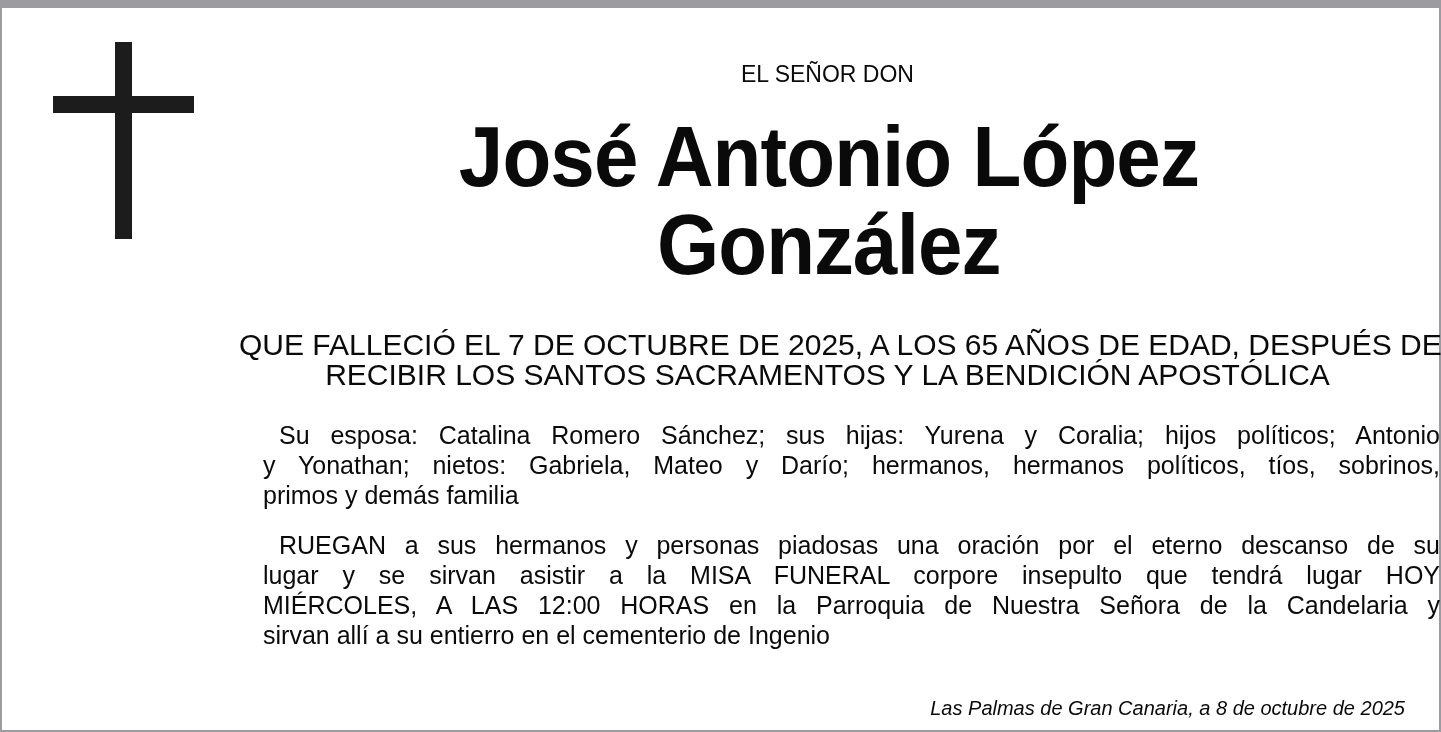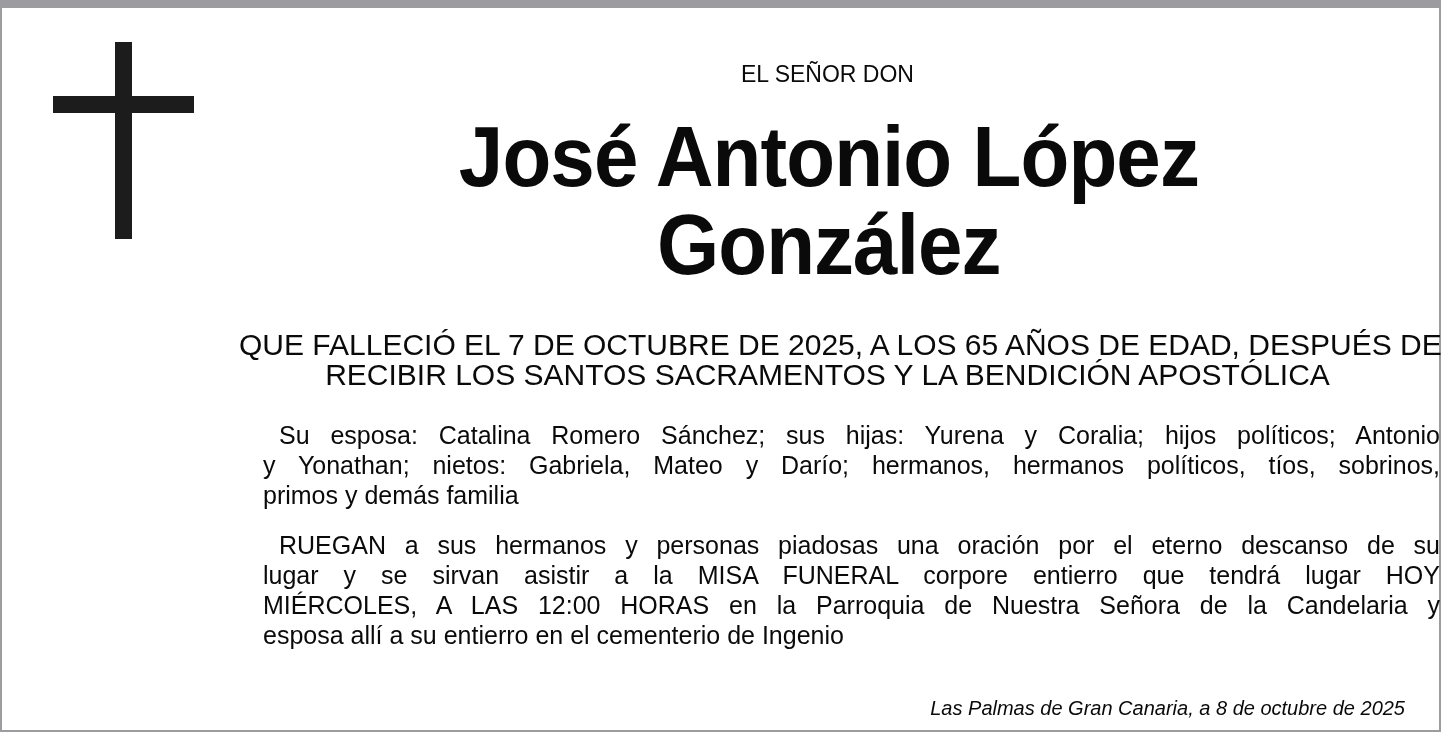--- a/index.html
+++ b/index.html
@@ -75,19 +75,19 @@
   <div class="caps-line caps2">RECIBIR LOS SANTOS SACRAMENTOS Y LA BENDICIÓN APOSTÓLICA</div>
 
   <div>
     <div class="jline indent p1l1">Su esposa: Catalina Romero Sánchez; sus hijas: Yurena y Coralia; hijos políticos; Antonio</div>
     <div class="jline p1l2">y Yonathan; nietos: Gabriela, Mateo y Darío; hermanos, hermanos políticos, tíos, sobrinos,</div>
     <div class="jline last p1l3">primos y demás familia</div>
   </div>
 
   <div>
     <div class="jline indent p2l1">RUEGAN a sus hermanos y personas piadosas una oración por el eterno descanso de su</div>
-    <div class="jline p2l2"><span>lugar y se sirvan asistir a la </span><b>MISA FUNERAL</b><span> corpore entierro que tendrá lugar </span><b>HOY</b></div>
+    <div class="jline p2l2"><span>lugar y se sirvan asistir a la </span><b>MISA FUNERAL</b><span> corpore insepulto que tendrá lugar </span><b>HOY</b></div>
     <div class="jline p2l3"><b>MIÉRCOLES, A LAS 12:00 HORAS</b><span> en la Parroquia de Nuestra Señora de la Candelaria y</span></div>
-    <div class="jline last p2l4">esposa allí a su entierro en el cementerio de Ingenio</div>
+    <div class="jline last p2l4">sirvan allí a su entierro en el cementerio de Ingenio</div>
   </div>
 
   <div class="signoff">Las Palmas de Gran Canaria, a 8 de octubre de 2025</div>
 </div>
 
 </body></html>

